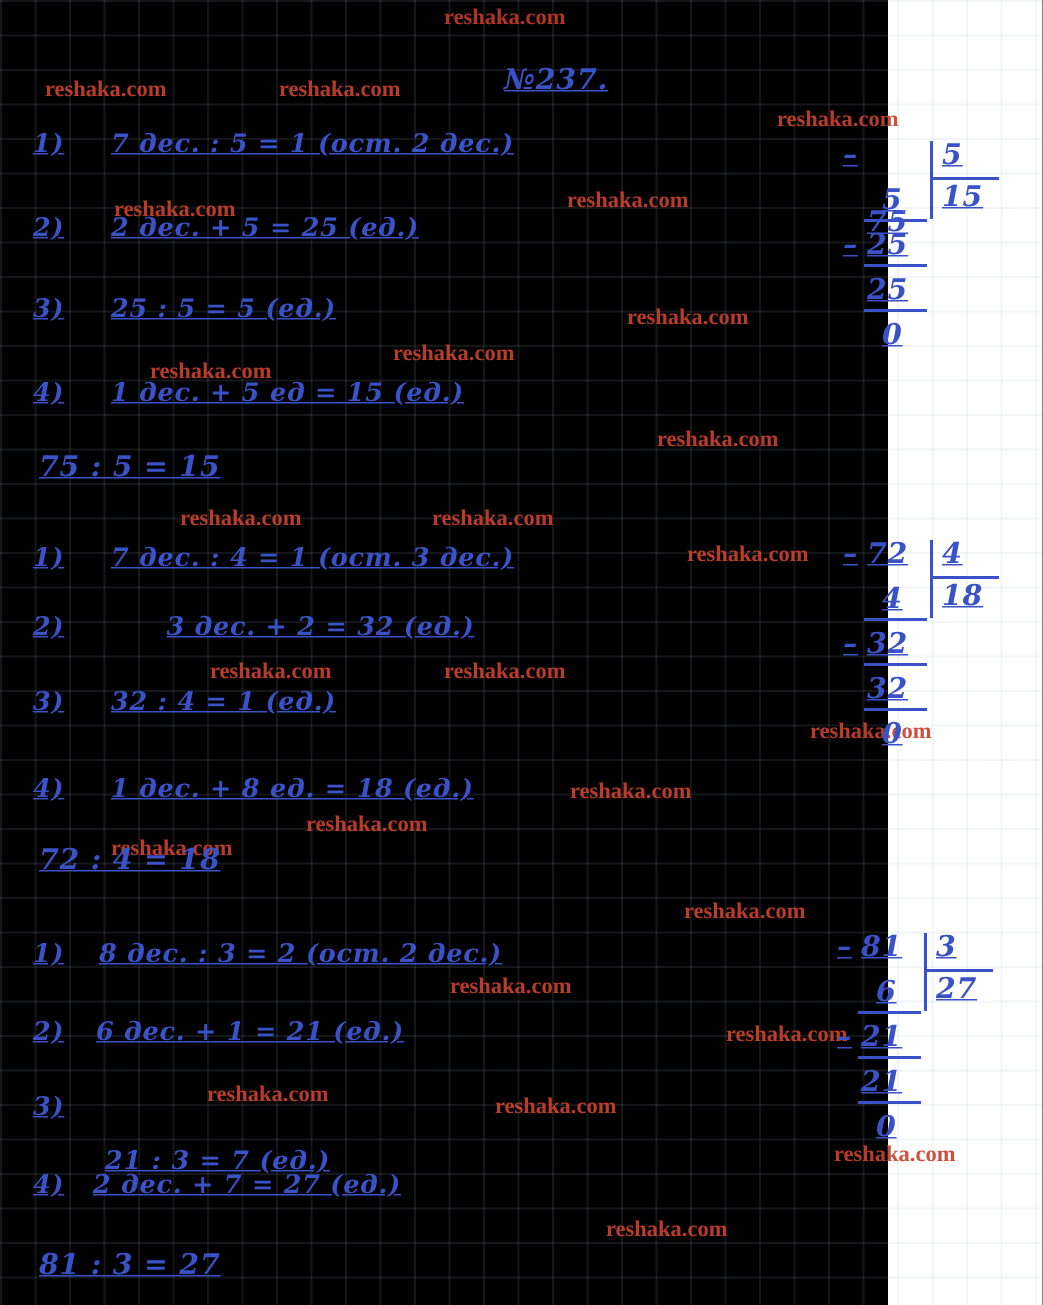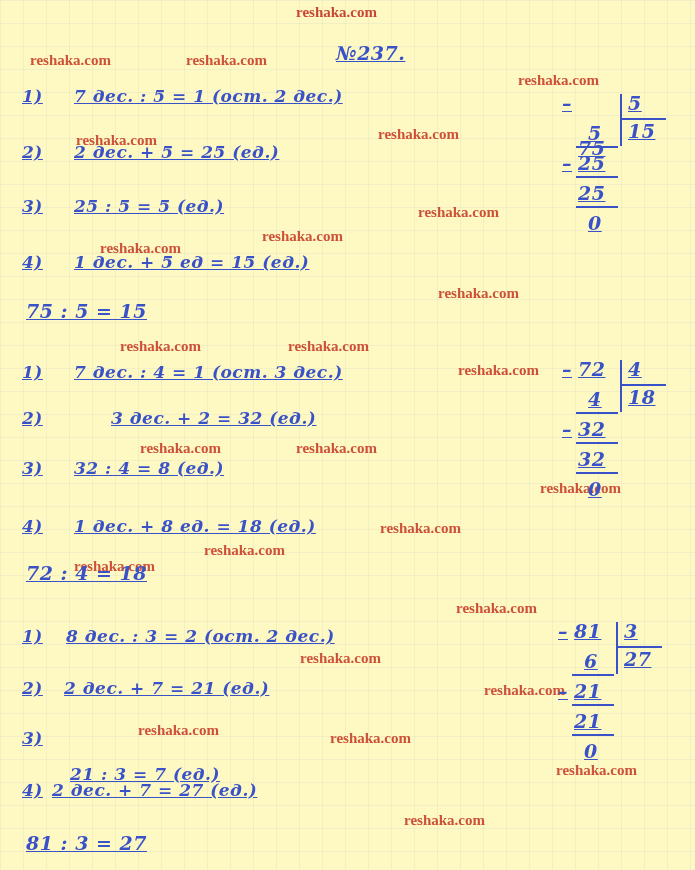--- a/index.html
+++ b/index.html
@@ -9,23 +9,23 @@
   body {
     width: 695px;
     height: 870px;
     background: #ffffff;
     font-family: "DejaVu Serif", serif;
     position: relative;
     overflow: hidden;
   }
   #page {
     position: relative;
-    width: 695px;
+    width: 592px;
     height: 870px;
-    background: #fef9c3;
+    background: #000000;
   }
   
   #grid {
     position: absolute;
     left: 0; top: 0;
     width: 695px; height: 870px;
     background-image:
       linear-gradient(to right, rgba(160,175,195,0.13) 1px, transparent 1px),
       linear-gradient(to bottom, rgba(160,175,195,0.13) 1px, transparent 1px);
     background-size: 23px 23px;
@@ -107,32 +107,32 @@
       <div class="hw mid" style="left: 22px; top: 196px;">3)</div>
       <div class="hw mid" style="left: 74px; top: 196px;">25 : 5 = 5 (ед.)</div>
       <div class="hw mid" style="left: 22px; top: 252px;">4)</div>
       <div class="hw mid" style="left: 74px; top: 252px;">1 дес. + 5 ед = 15 (ед.)</div>
       <div class="hw big" style="left: 26px; top: 300px;">75 : 5 = 15</div>
       <div class="hw mid" style="left: 22px; top: 362px;">1)</div>
       <div class="hw mid" style="left: 74px; top: 362px;">7 дес. : 4 = 1 (ост. 3 дес.)</div>
       <div class="hw mid" style="left: 22px; top: 408px;">2)</div>
       <div class="hw mid" style="left: 74px; top: 408px; margin-left: 37px;">3 дес. + 2 = 32  (ед.)</div>
       <div class="hw mid" style="left: 22px; top: 458px;">3)</div>
-      <div class="hw mid" style="left: 74px; top: 458px;">32 : 4 = 8  (ед.)</div>
+      <div class="hw mid" style="left: 74px; top: 458px;">32 : 4 = 1  (ед.)</div>
       <div class="hw mid" style="left: 22px; top: 516px;">4)</div>
       <div class="hw mid" style="left: 74px; top: 516px;">1 дес. + 8 ед. = 18 (ед.)</div>
       <div class="hw big" style="left: 26px; top: 562px;">72 : 4 = 18</div>
       <div class="hw mid" style="left: 22px; top: 626px;">1)</div>
       <div class="hw mid" style="left: 66px; top: 626px;">8 дес. : 3 = 2 (ост. 2 дес.)</div>
       <div class="hw mid" style="left: 22px; top: 678px;">2)</div>
-      <div class="hw mid" style="left: 64px; top: 678px;">2 дес. + 7 = 21 (ед.)</div>
+      <div class="hw mid" style="left: 64px; top: 678px;">6 дес. + 1 = 21 (ед.)</div>
       <div class="hw mid" style="left: 22px; top: 728px;">3)</div>
       <div class="hw mid" style="left: 70px; top: 764px;">21 : 3 = 7  (ед.)</div>
       <div class="hw mid" style="left: 22px; top: 780px;">4)</div>
-      <div class="hw mid" style="left: 52px; top: 780px;">2 дес. + 7 = 27 (ед.)</div>
+      <div class="hw mid" style="left: 62px; top: 780px;">2 дес. + 7 = 27 (ед.)</div>
       <div class="hw big" style="left: 26px; top: 832px;">81 : 3 = 27</div>
     </div>
 
   <div id="division-layer">
       <div class="hw big" style="left: 562px; top: 92px;">–</div>
       <div class="hw big" style="left: 578px; top: 92px; margin-top: 45px;">75</div>
       <div class="divline" style="left: 620px; top: 94px; width: 2px; height: 52px; background: rgb(58, 82, 200);"></div>
       <div class="hw big" style="left: 628px; top: 92px;">5</div>
       <div class="divline" style="left: 622px; top: 118px; width: 44px; height: 2px; background: rgb(58, 82, 200);"></div>
       <div class="hw big" style="left: 628px; top: 120px;">15</div>

